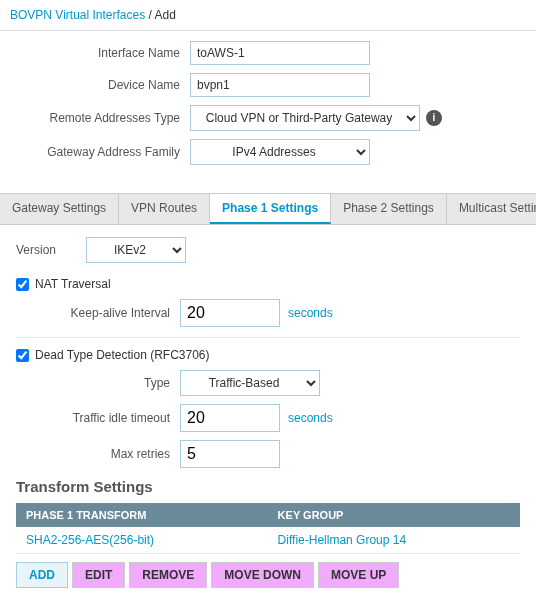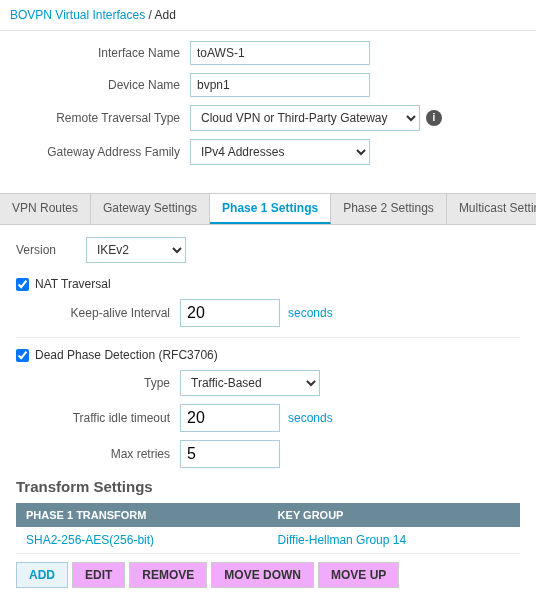--- a/index.html
+++ b/index.html
@@ -49,20 +49,21 @@
     }
 
     .form-control-text {
       width: 180px;
       background: #fff;
     }
 
     .form-control-select {
       background: #fff;
       cursor: pointer;
+      text-align: center;
     }
 
     .select-wide { width: 230px; }
     .select-medium { width: 180px; }
 
     .info-icon {
       display: inline-block;
       width: 16px;
       height: 16px;
       background: #555;
@@ -240,37 +241,37 @@
 <div class="form-section">
   <div class="form-row">
     <div class="form-label">Interface Name</div>
     <input class="form-control form-control-text" type="text" value="toAWS-1" style="">
   </div>
   <div class="form-row">
     <div class="form-label">Device Name</div>
     <input class="form-control form-control-text" type="text" value="bvpn1" style="">
   </div>
   <div class="form-row">
-    <div class="form-label">Remote Traversal Type</div>
+    <div class="form-label">Remote Addresses Type</div>
     <select class="form-control form-control-select select-wide">
       <option>Cloud VPN or Third-Party Gateway</option>
     </select>
     <span class="info-icon">i</span>
   </div>
   <div class="form-row">
     <div class="form-label">Gateway Address Family</div>
     <select class="form-control form-control-select select-medium">
       <option>IPv4 Addresses</option>
     </select>
   </div>
 </div>
 
 <div class="tabs-bar">
+  <div class="tab">Gateway Settings</div>
   <div class="tab">VPN Routes</div>
-  <div class="tab">Gateway Settings</div>
   <div class="tab active">Phase 1 Settings</div>
   <div class="tab">Phase 2 Settings</div>
   <div class="tab">Multicast Settings</div>
 </div>
 
 <div class="tab-content">
 
   <div class="version-row">
     <span class="version-label">Version</span>
     <select class="form-control form-control-select" style="width:100px;">
@@ -287,21 +288,21 @@
       <div class="sub-label">Keep-alive Interval</div>
       <input class="sub-input" type="text" value="20" style="">
       <span class="unit-text">seconds</span>
     </div>
   </div>
 
   <hr class="divider">
 
   <div class="checkbox-row">
     <input type="checkbox" checked="" style="">
-    <span class="checkbox-label">Dead Phase Detection (RFC3706)</span>
+    <span class="checkbox-label">Dead Type Detection (RFC3706)</span>
   </div>
   <div class="sub-form">
     <div class="sub-row">
       <div class="sub-label">Type</div>
       <select class="form-control form-control-select" style="width:140px;">
         <option>Traffic-Based</option>
       </select>
     </div>
     <div class="sub-row">
       <div class="sub-label">Traffic idle timeout</div>

